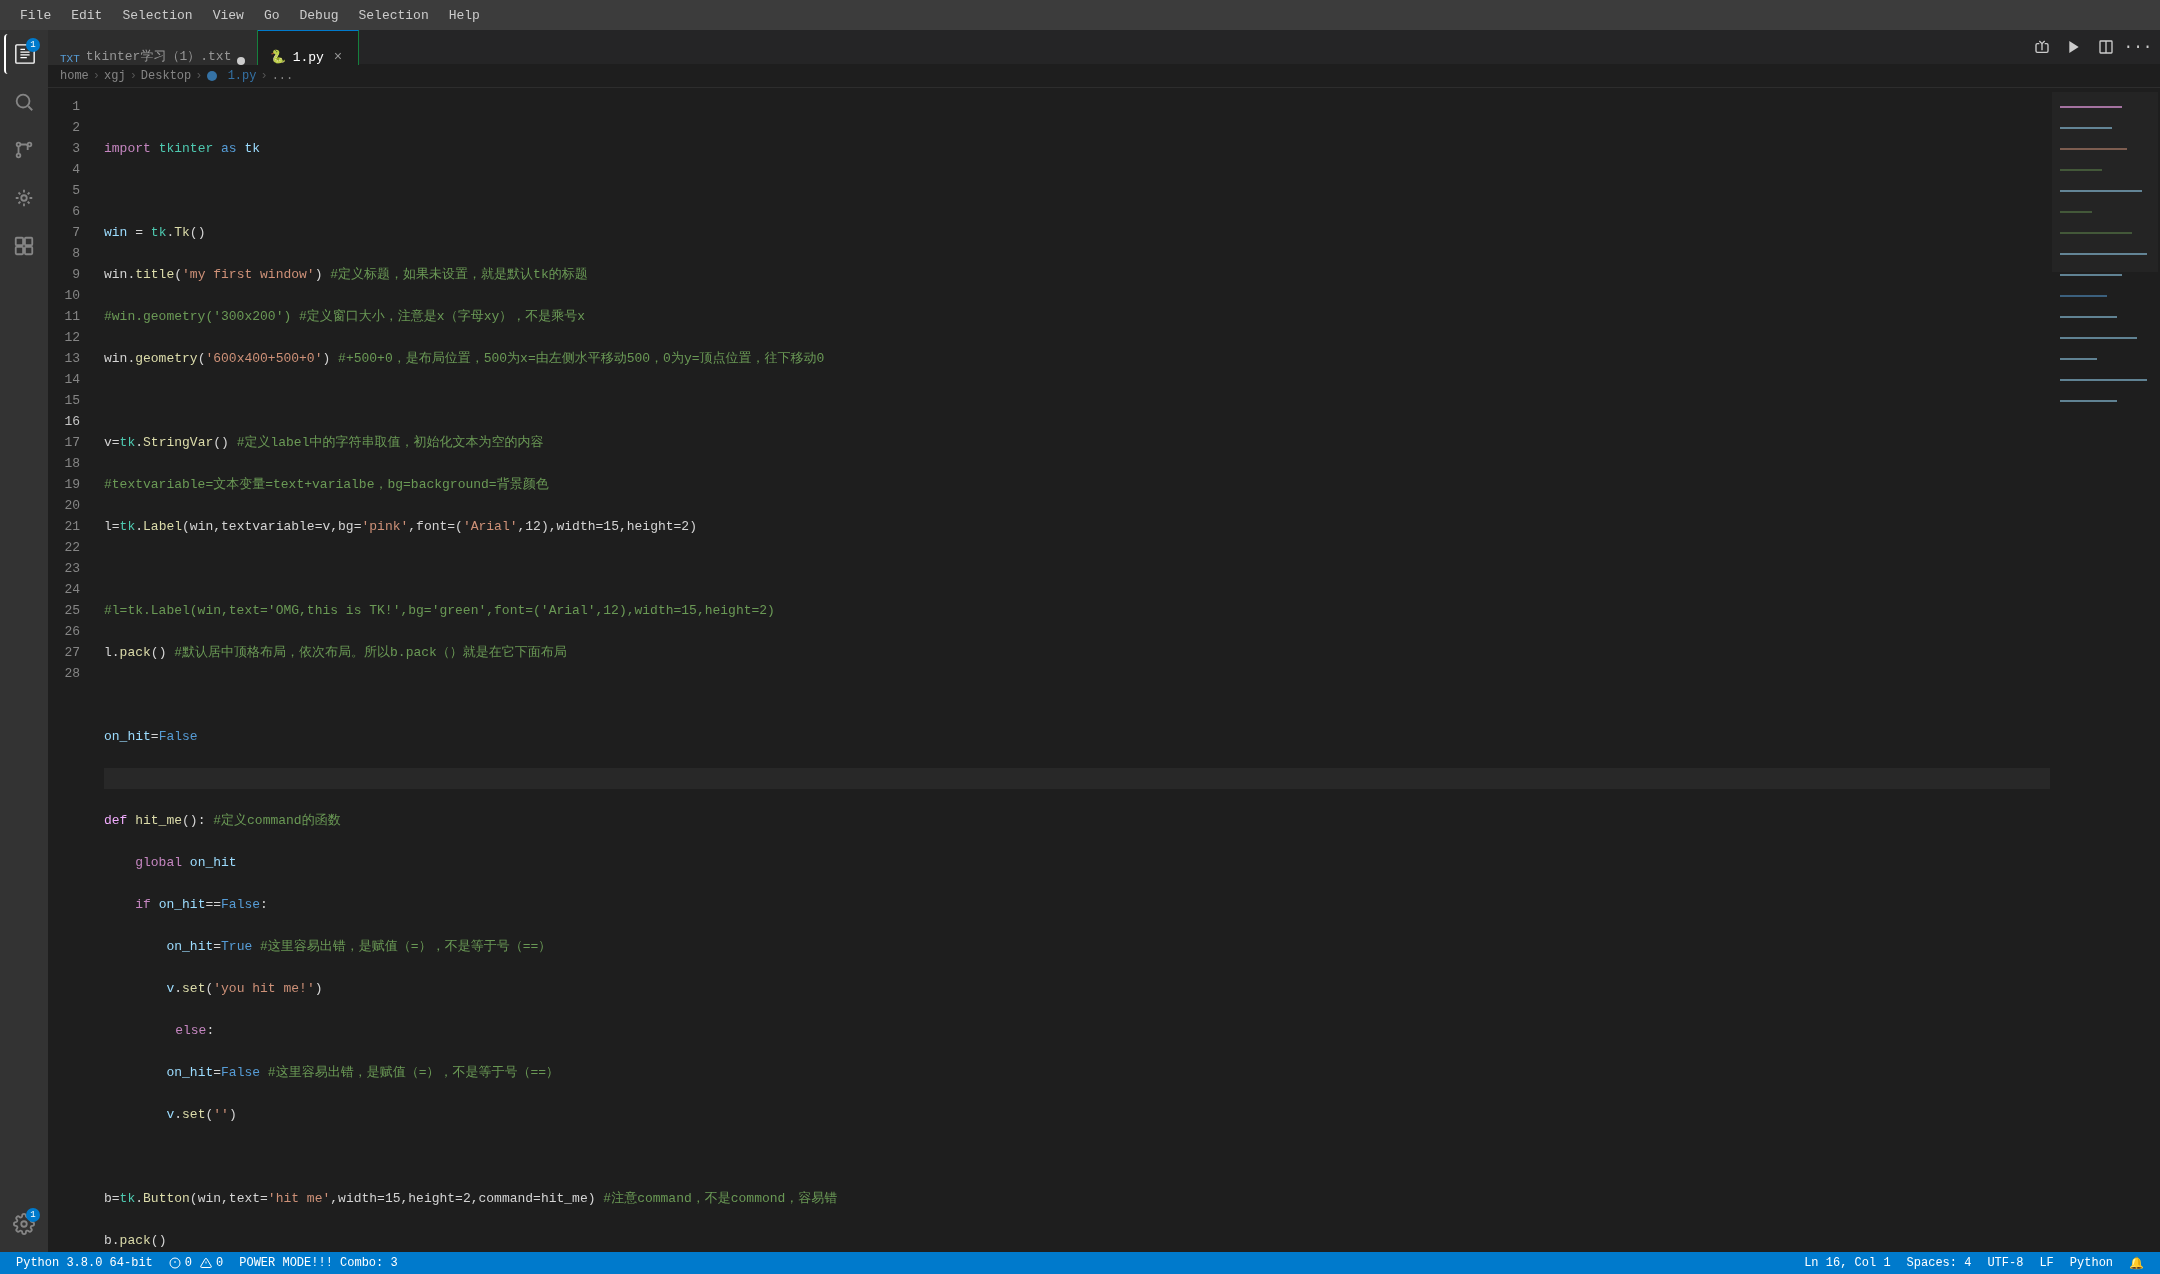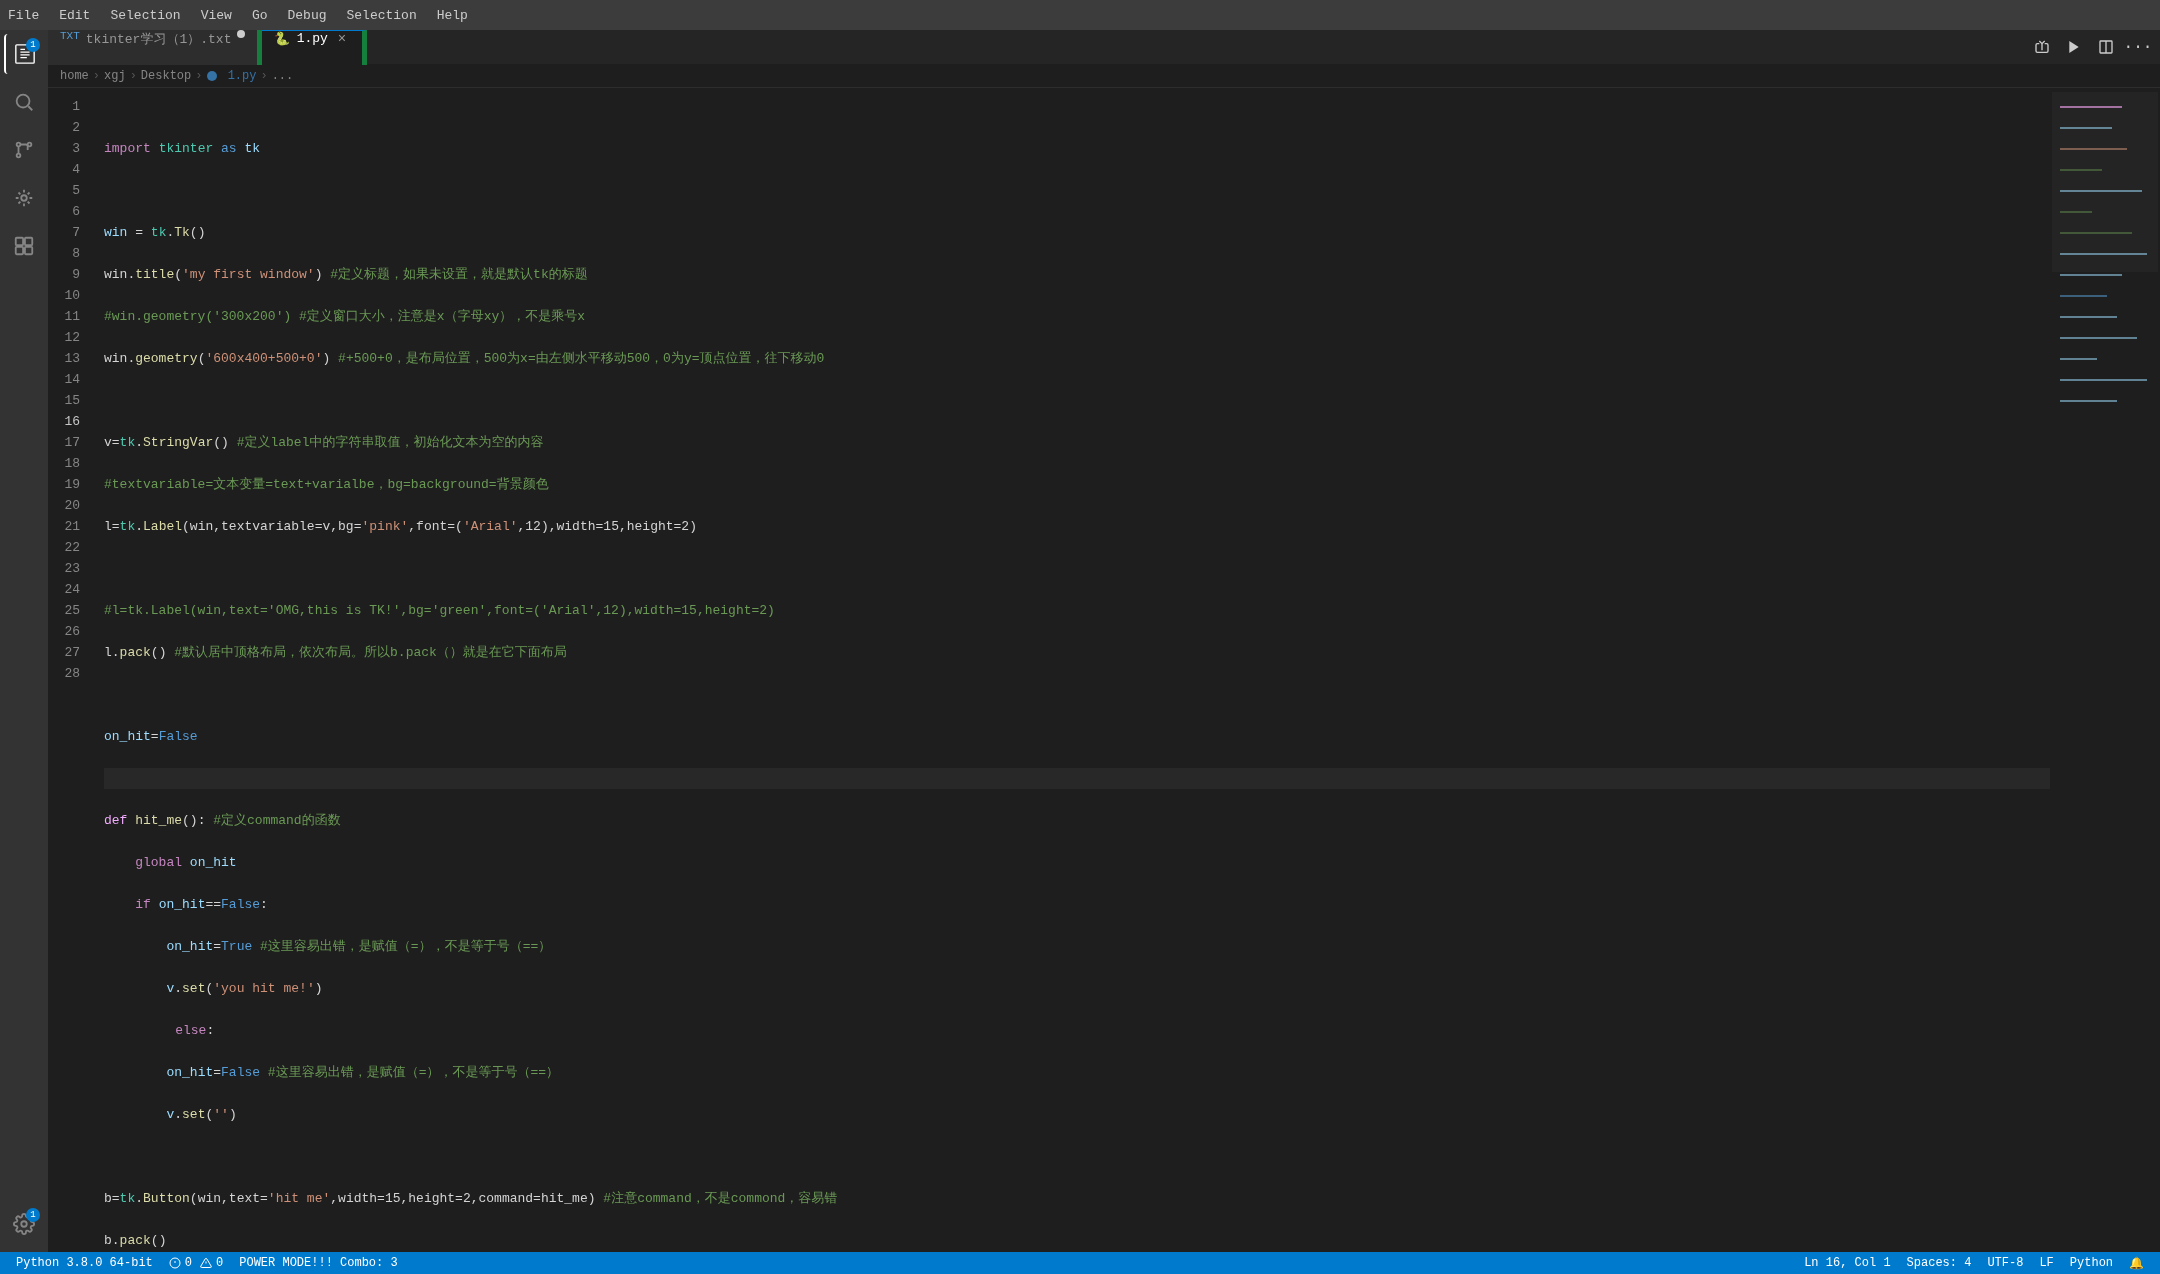--- a/index.html
+++ b/index.html
@@ -13,21 +13,21 @@
       display: flex;
       flex-direction: column;
     }
 
     
     #menubar {
       background: #3c3c3c;
       display: flex;
       align-items: center;
       height: 30px;
-      padding: 0 0;
+      padding: 0 12px;
       gap: 4px;
       flex-shrink: 0;
     }
     .menu-item {
       color: #cccccc;
       padding: 2px 8px;
       cursor: pointer;
       font-size: 13px;
       border-radius: 3px;
     }
@@ -99,28 +99,28 @@
     #tab-bar {
       background: #252526;
       display: flex;
       align-items: center;
       height: 35px;
       flex-shrink: 0;
       border-bottom: 1px solid #1e1e1e;
     }
     .tab {
       display: flex;
-      align-items: flex-start;
+      align-items: flex-end;
       padding: 0 12px;
       height: 35px;
       cursor: pointer;
       font-size: 13px;
       color: #969696;
       background: #2d2d2d;
-      border-right: 5px solid #15803d;
+      border-right: 1px solid #15803d;
       gap: 6px;
       white-space: nowrap;
       position: relative;
     }
     .tab.active {
       background: #1e1e1e;
       color: #ffffff;
       border-top: 1px solid #007acc;
     }
     .tab-close {

